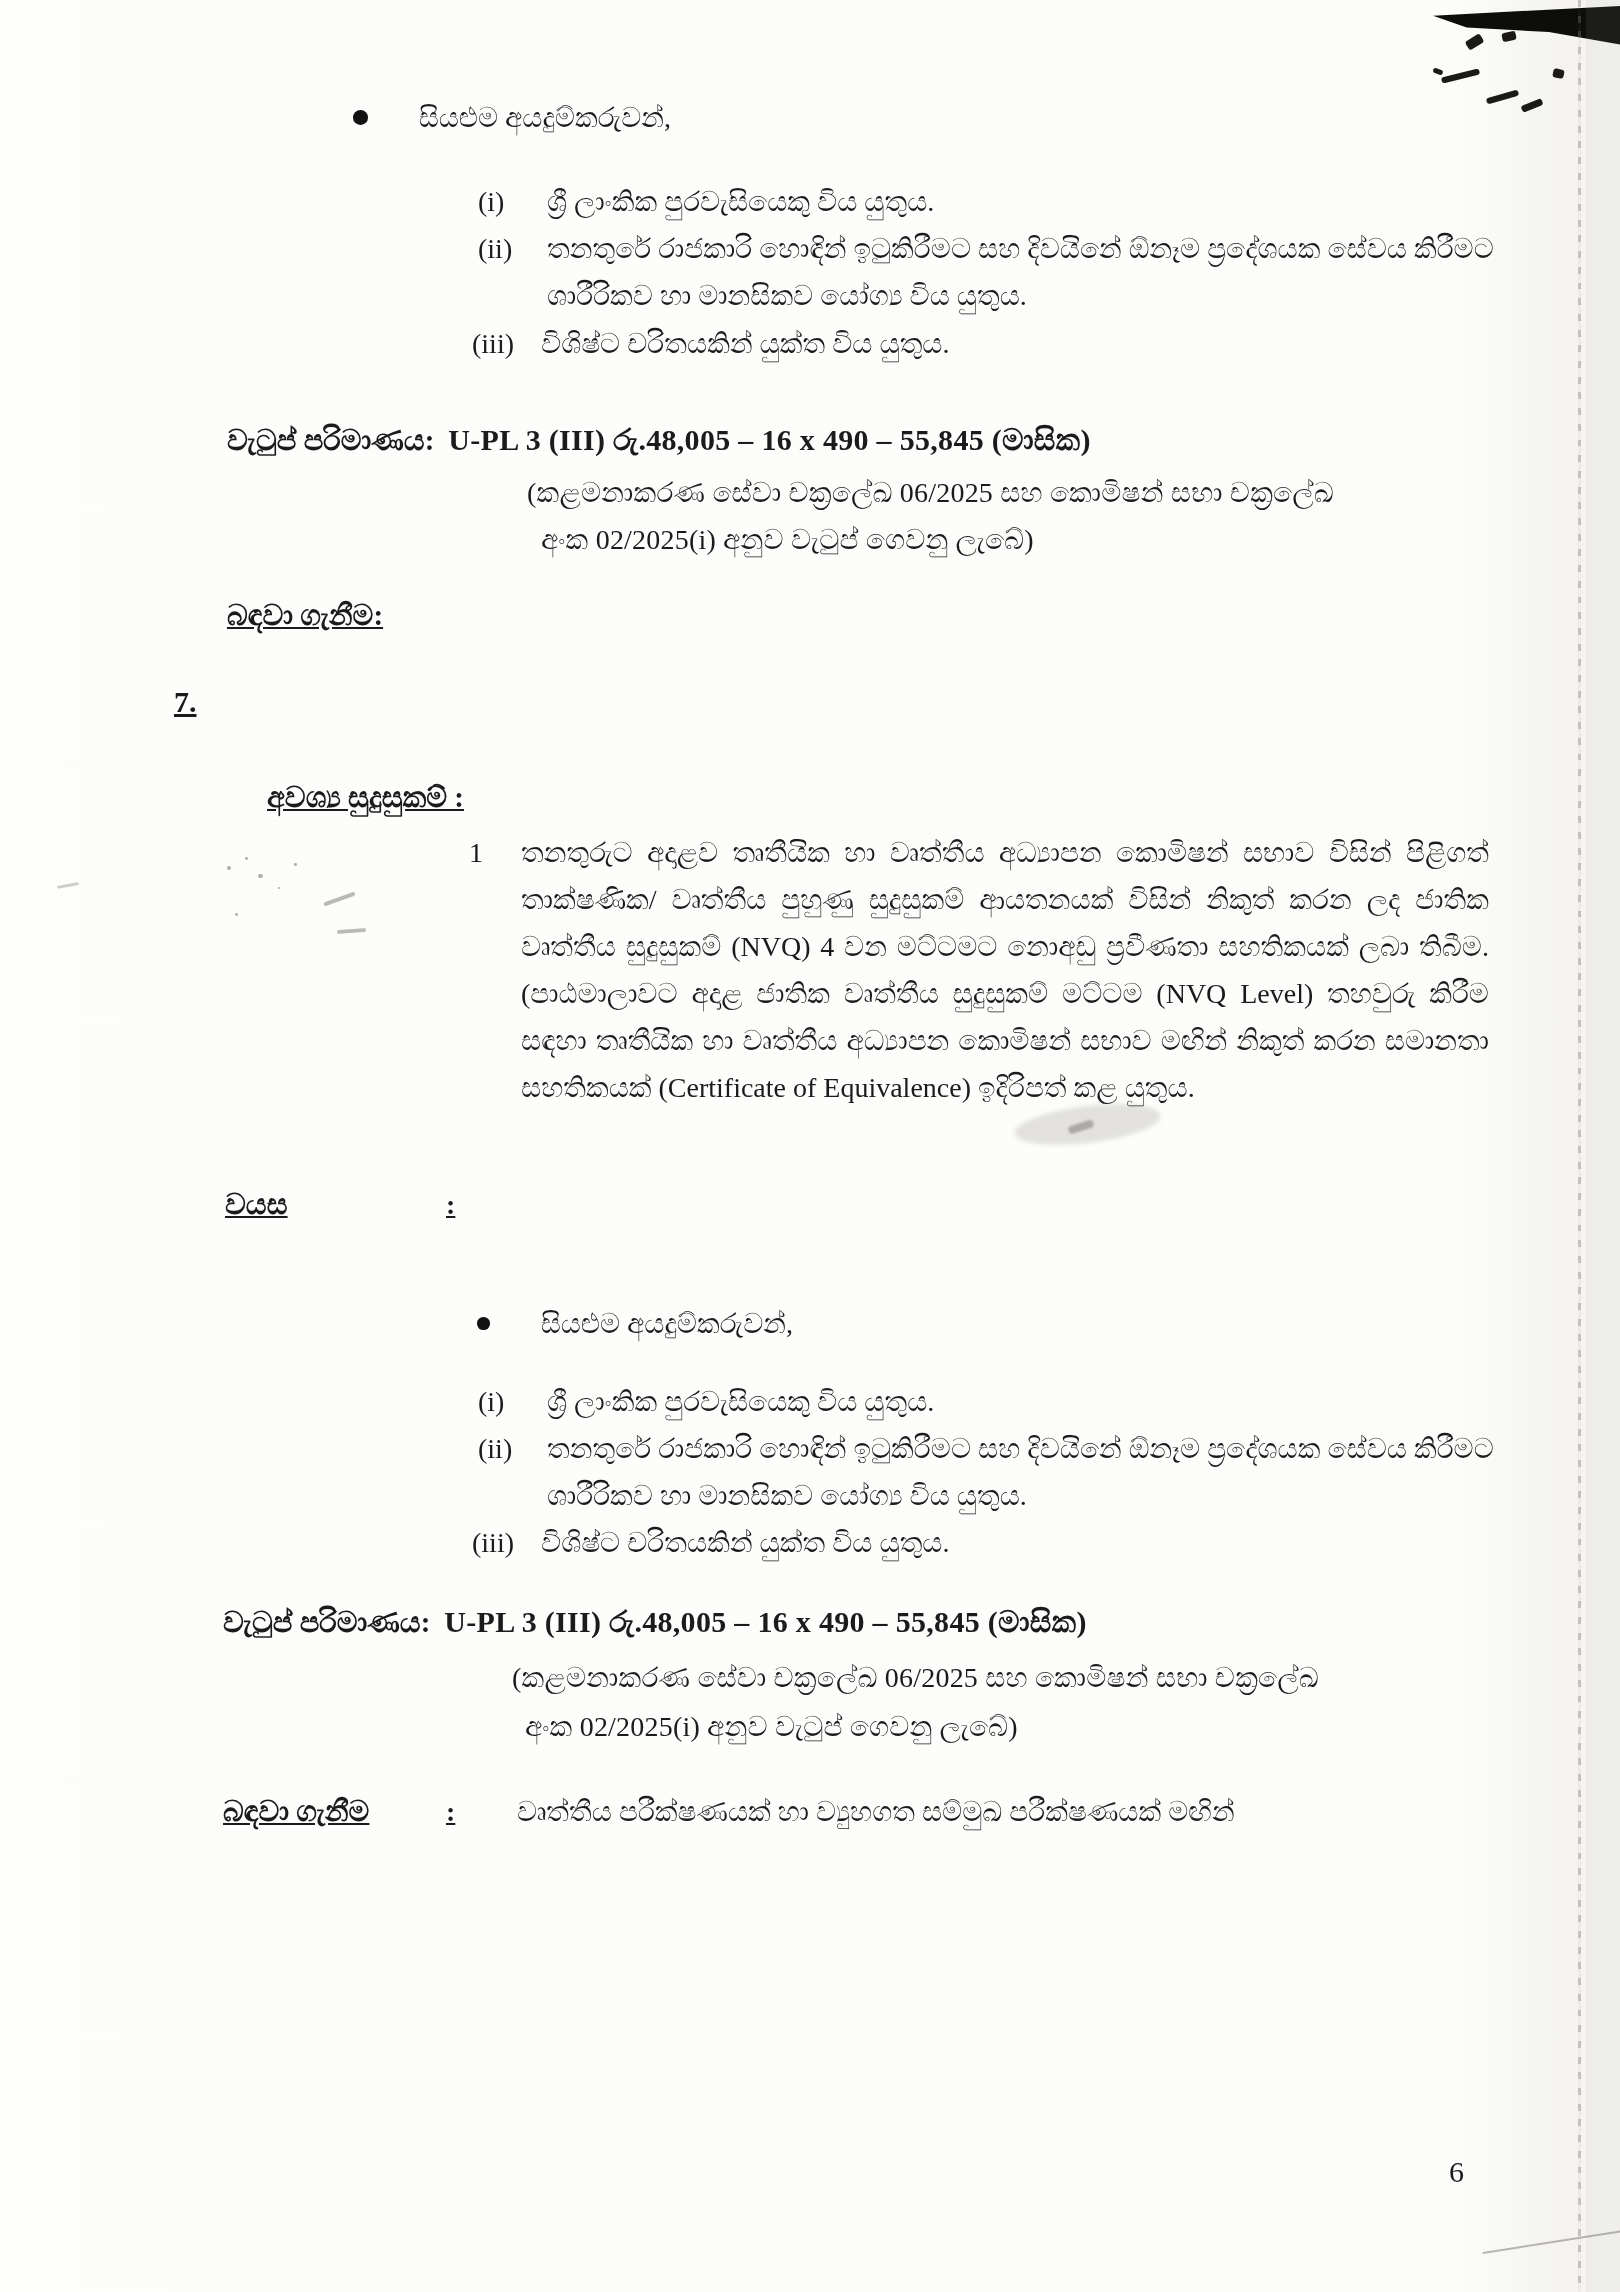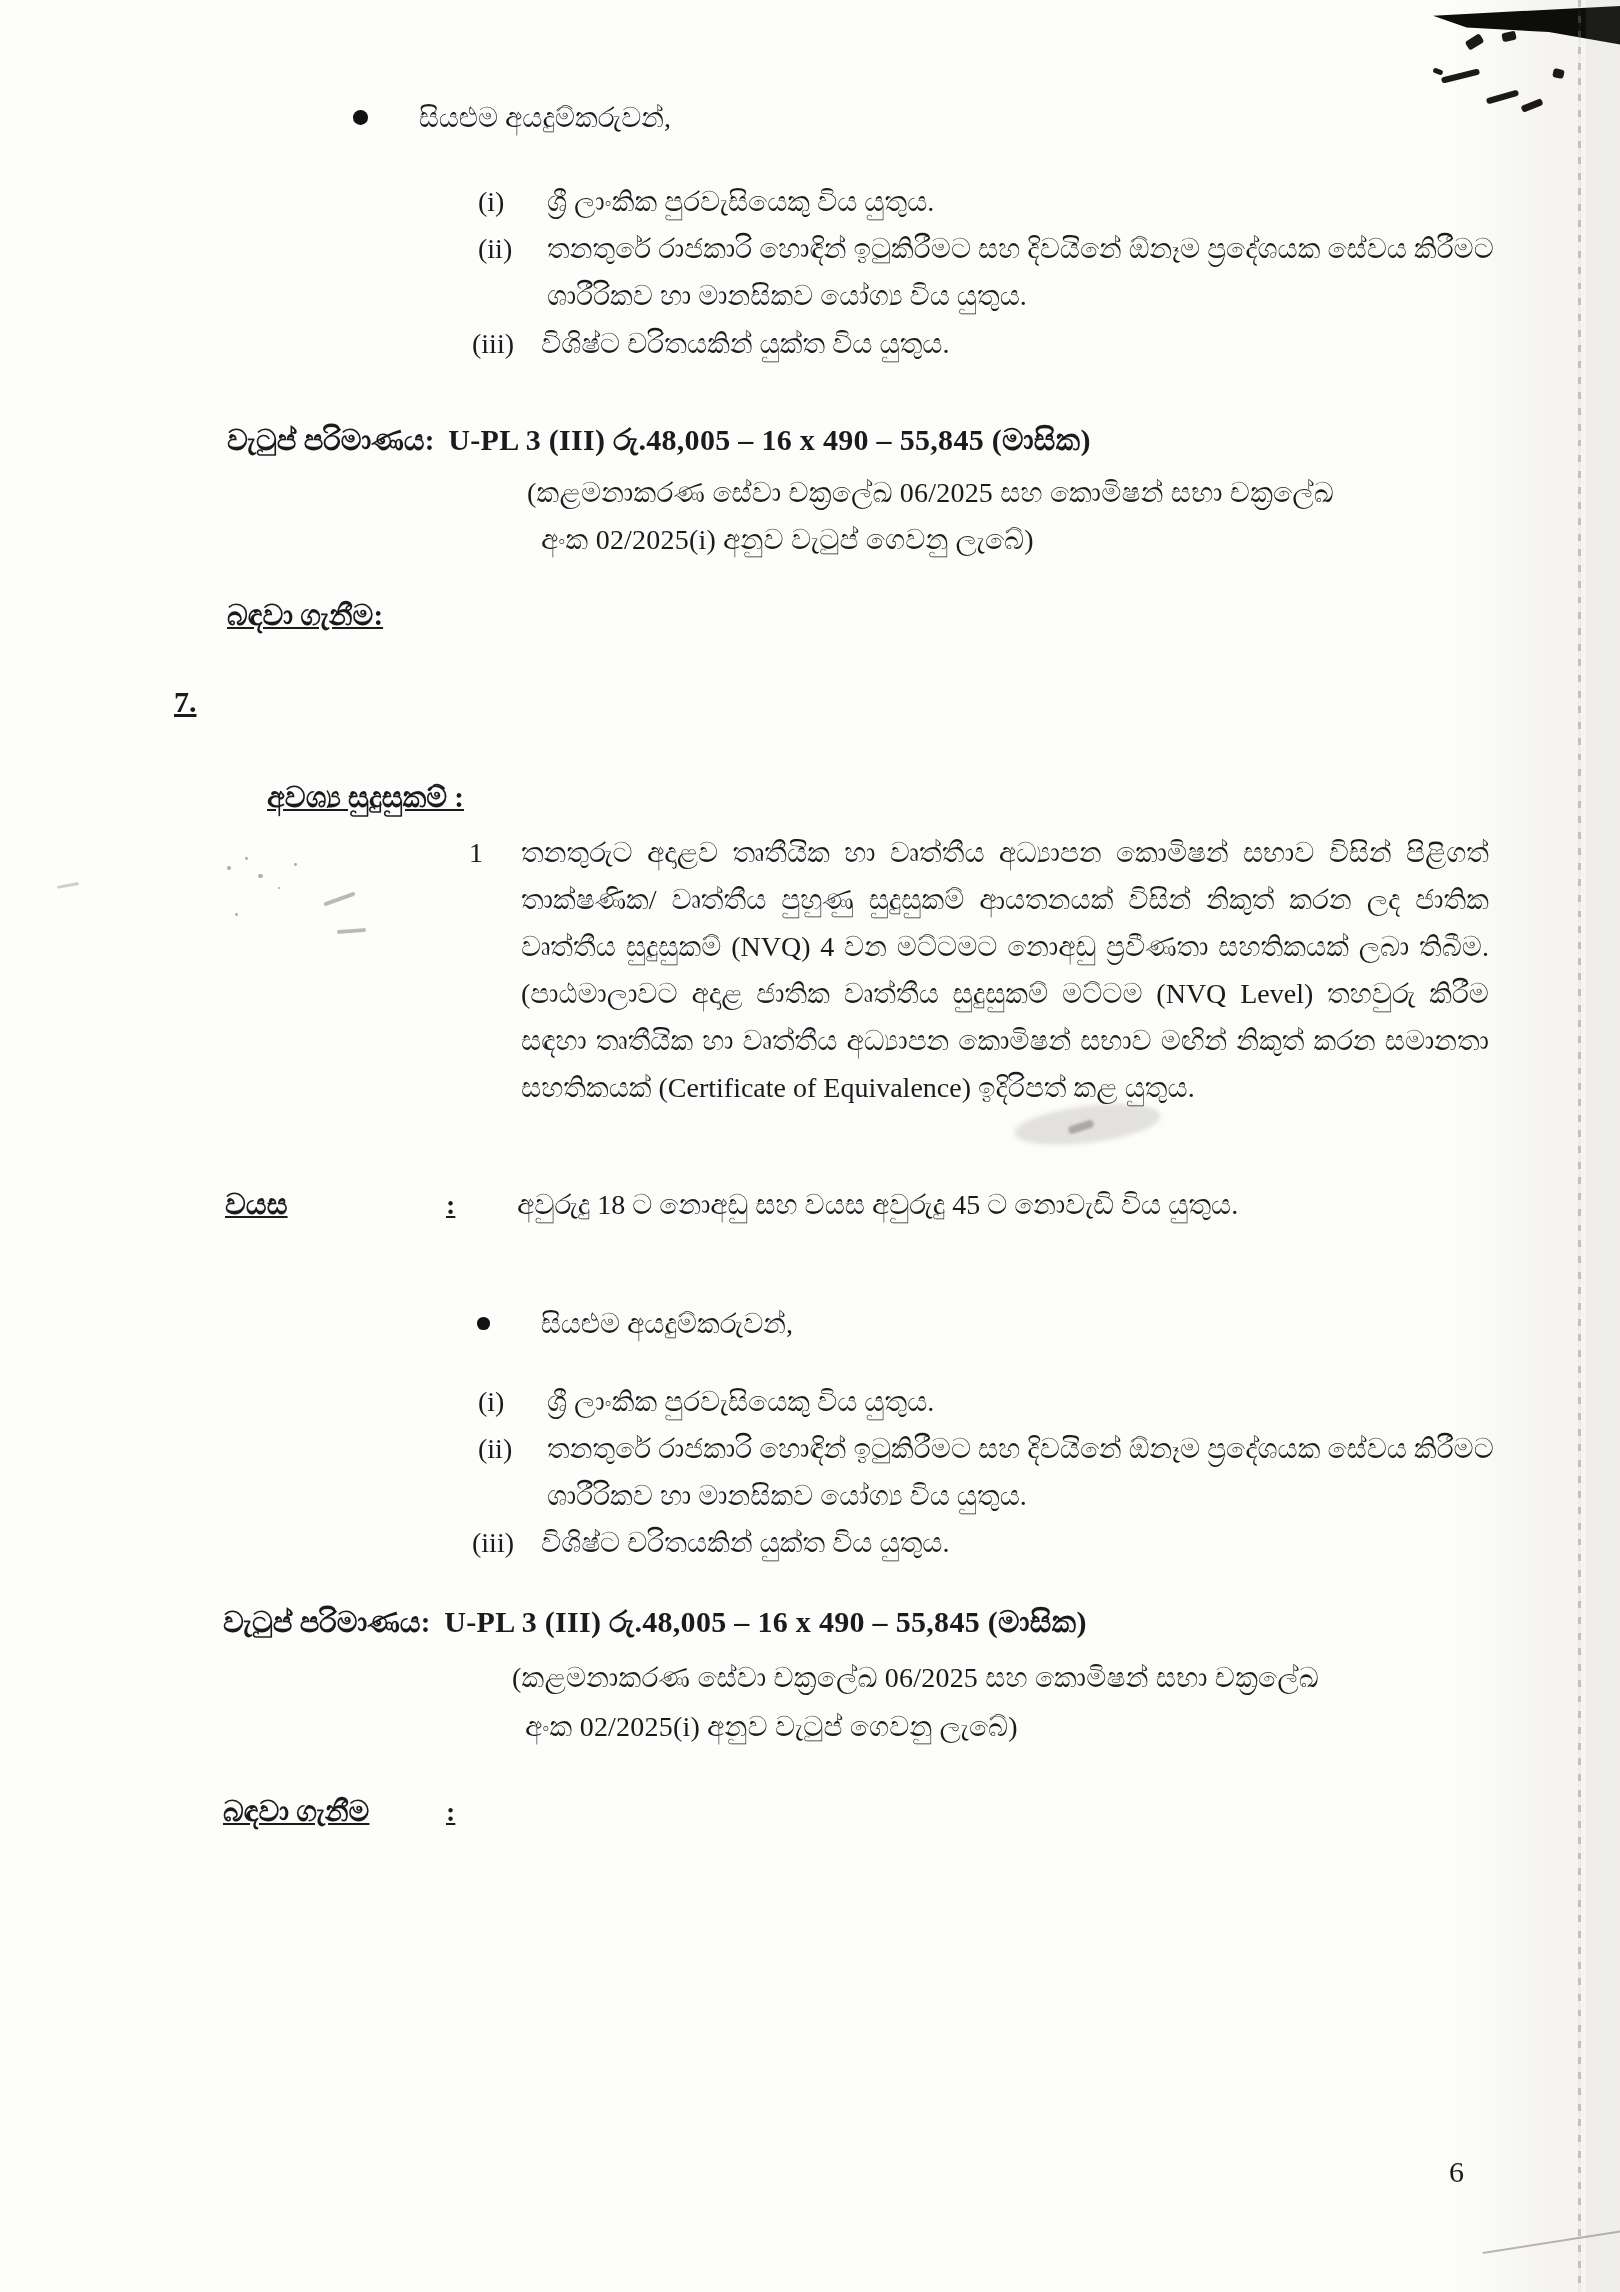--- a/index.html
+++ b/index.html
@@ -103,21 +103,20 @@
 
   <div class="abs b" style="left:174px;top:678px;font-size:30px;">7.</div>
 
   <div class="abs b" style="left:223px;top:774px;font-size:29px;margin-left:44px;">අවශ්‍ය සුදුසුකම් :</div>
 
   <div class="abs" style="left:469px;top:829px;">1</div>
   <div class="abs just" style="left:521px;top:829px;width:968px;">තනතුරුට අදාළව තෘතීයික හා වෘත්තීය අධ්‍යාපන කොමිෂන් සභාව විසින් පිළිගත් තාක්ෂණික/ වෘත්තීය පුහුණු සුදුසුකම් ආයතනයක් විසින් නිකුත් කරන ලද ජාතික වෘත්තීය සුදුසුකම් (NVQ) 4 වන මට්ටමට නොඅඩු ප්‍රවීණතා සහතිකයක් ලබා තිබීම. (පාඨමාලාවට අදාළ ජාතික වෘත්තීය සුදුසුකම් මට්ටම (NVQ Level) තහවුරු කිරීම සඳහා තෘතීයික හා වෘත්තීය අධ්‍යාපන කොමිෂන් සභාව මඟින් නිකුත් කරන සමානතා සහතිකයක් (Certificate of Equivalence) ඉදිරිපත් කළ යුතුය.</div>
 
   <div class="abs b" style="left:225px;top:1181px;font-size:29px;">වයස</div>
   <div class="abs b" style="left:446px;top:1181px;">:</div>
-  <div class="abs" style="left:517px;top:1181px;">අවුරුදු 18 ට නොඅඩු සහ වයස අවුරුදු 45 ට නොවැඩි විය යුතුය.</div>
 
   <div class="abs bullet-row" style="left:477px;top:1300px;">
     <span class="dot" style="width:12.7px;height:12.7px;"></span>
     <span>සියළුම අයදුම්කරුවන්,</span>
   </div>
 
   <div class="abs cond" style="left:478px;top:1378px;">
     <span class="num">(i)</span>
     <span class="txt">ශ්‍රී ලාංකික පුරවැසියෙකු විය යුතුය.</span>
   </div>
@@ -132,18 +131,19 @@
 
   <div class="abs salary-row" style="left:223px;top:1598px;">
     <span class="salary-label">වැටුප් පරිමාණය:</span>
     <span class="salary-value">U-PL 3 (III) රු.48,005 – 16 x 490 – 55,845 (මාසික)</span>
   </div>
   <div class="abs note" style="left:512px;top:1654px;">(කළමනාකරණ සේවා චක්‍රලේඛ 06/2025 සහ කොමිෂන් සභා චක්‍රලේඛ</div>
   <div class="abs note" style="left:525px;top:1703px;">අංක 02/2025(i) අනුව වැටුප් ගෙවනු ලැබේ)</div>
 
   <div class="abs b" style="left:223px;top:1788px;font-size:29px;">බඳවා ගැනීම</div>
   <div class="abs b" style="left:446px;top:1788px;">:</div>
+  <div class="abs" style="left:517px;top:1788px;">වෘත්තීය පරීක්ෂණයක් හා ව්‍යුහගත සම්මුඛ පරීක්ෂණයක් මඟින්</div>
 
 
   <div class="abs" style="left:1449px;top:2148px;font-size:30px;">6</div>
 
 </div>
 
 
 </body></html>

